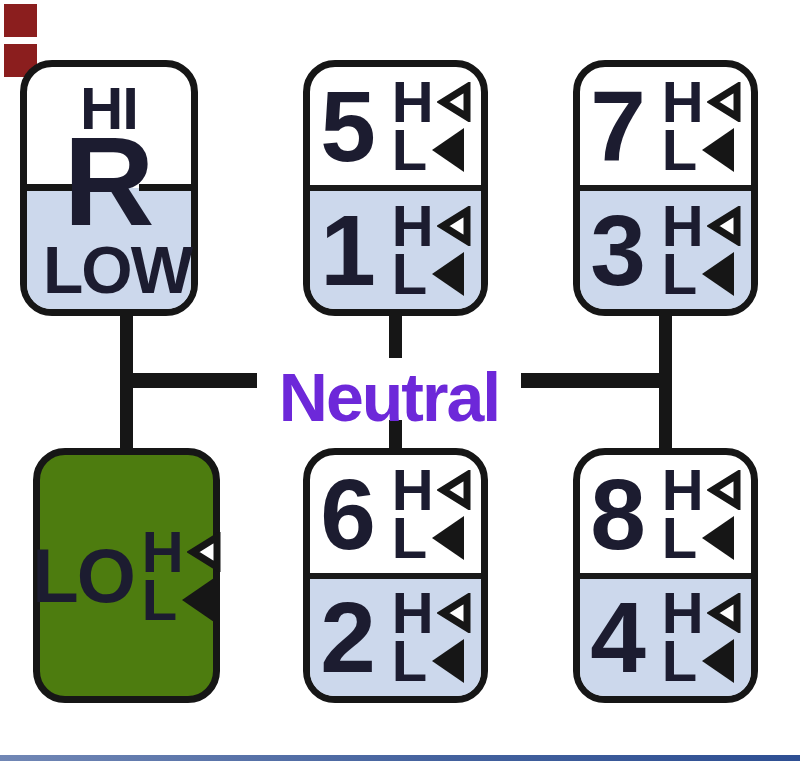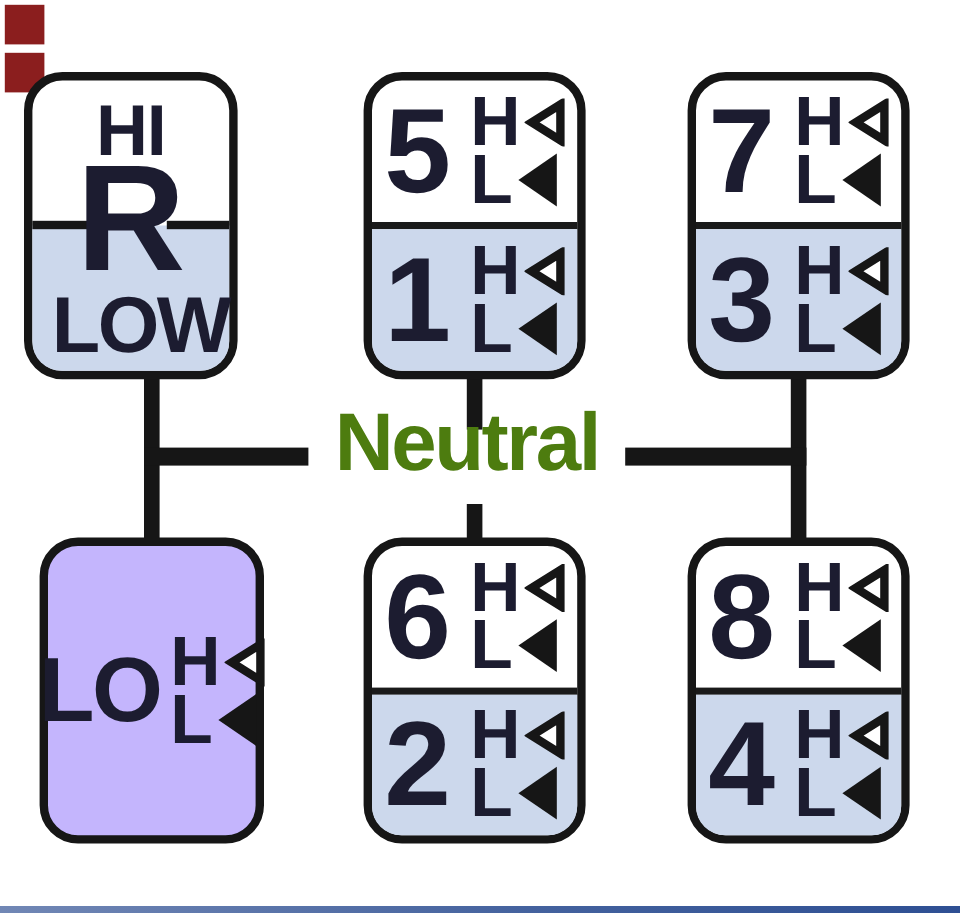--- a/index.html
+++ b/index.html
@@ -15,33 +15,33 @@
     background:linear-gradient(90deg,#7187b5,#44629e 55%,#2e4f93);}
   
   .conn{position:absolute;background:#161616;}
   .v-left  {left:120px;top:310px;width:13px;height:142px;}
   .v-midtop{left:389px;top:312px;width:13px;height:46px;}
   .v-midbot{left:389px;top:420px;width:13px;height:30px;}
   .v-right {left:659px;top:312px;width:13px;height:140px;}
   .h-left  {left:120px;top:373px;width:137px;height:15px;}
   .h-right {left:521px;top:373px;width:151px;height:15px;}
   .neutral{
-    position:absolute;left:234px;top:332px;width:310px;height:74px;
+    position:absolute;left:234px;top:360px;width:310px;height:74px;
     display:flex;align-items:center;justify-content:center;
-    font-size:68px;letter-spacing:-2px;color:#4d7c0f;
+    font-size:68px;letter-spacing:-2px;color:#6d28d9;
   }
   
   .gbox{
     position:absolute;border:7px solid #161616;border-radius:32px;
     background:#ffffff;box-sizing:border-box;display:flex;flex-direction:column;
   }
   .bA{left:20px; top:60px;  width:178px;height:256px;}
   .bB{left:303px;top:60px;  width:185px;height:256px;}
   .bC{left:573px;top:60px;  width:185px;height:256px;}
-  .bD{left:33px; top:448px; width:187px;height:255px;background:#c4b5fd;
+  .bD{left:33px; top:448px; width:187px;height:255px;background:#4d7c0f;
       display:flex;flex-direction:row;align-items:center;justify-content:center;gap:8px;}
   .bE{left:303px;top:448px; width:185px;height:255px;}
   .bF{left:573px;top:448px; width:185px;height:255px;}
   .half{flex:1;display:flex;align-items:center;justify-content:center;gap:16px;padding:0 4px;}
   .half.top{border-bottom:6px solid #1a1a1a;}
   .half.blue{background:#ccd8ec;border-radius:0 0 24px 24px;}
   .num{font-size:100px;line-height:0.9;}
   
   .hl{display:flex;flex-direction:column;justify-content:center;}
   .hl-row{display:flex;align-items:center;gap:3px;height:48px;}

